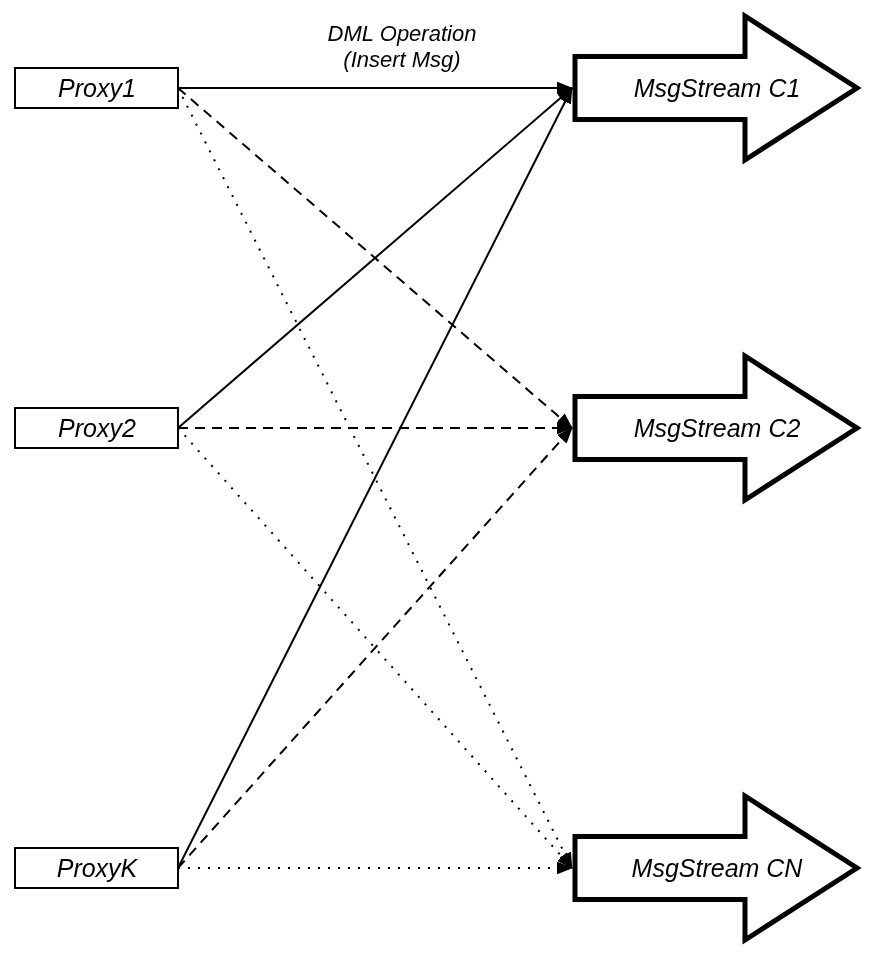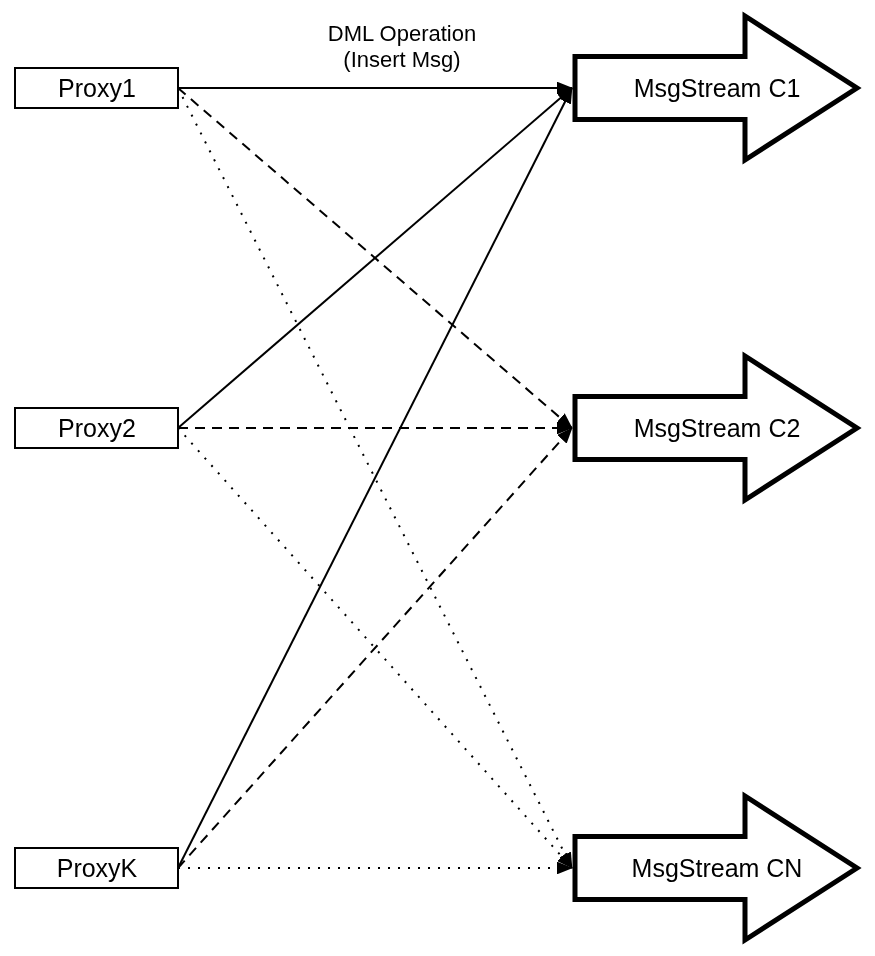--- a/index.html
+++ b/index.html
@@ -13,20 +13,21 @@
     padding: 0;
     background: var(--color-background);
     font-family: "Liberation Sans", sans-serif;
   }
   .page {
     position: relative;
     width: 875px;
     height: 956px;
     background: var(--color-background);
     overflow: hidden;
+    font-style: italic;
   }
   svg { display: block; }
   .edge {
     stroke: var(--color-line);
     stroke-width: 2;
     fill: none;
   }
   .edge.dashed { stroke-dasharray: 10 7; }
   .edge.dotted { stroke-dasharray: 2 8; }
   .node-box {

